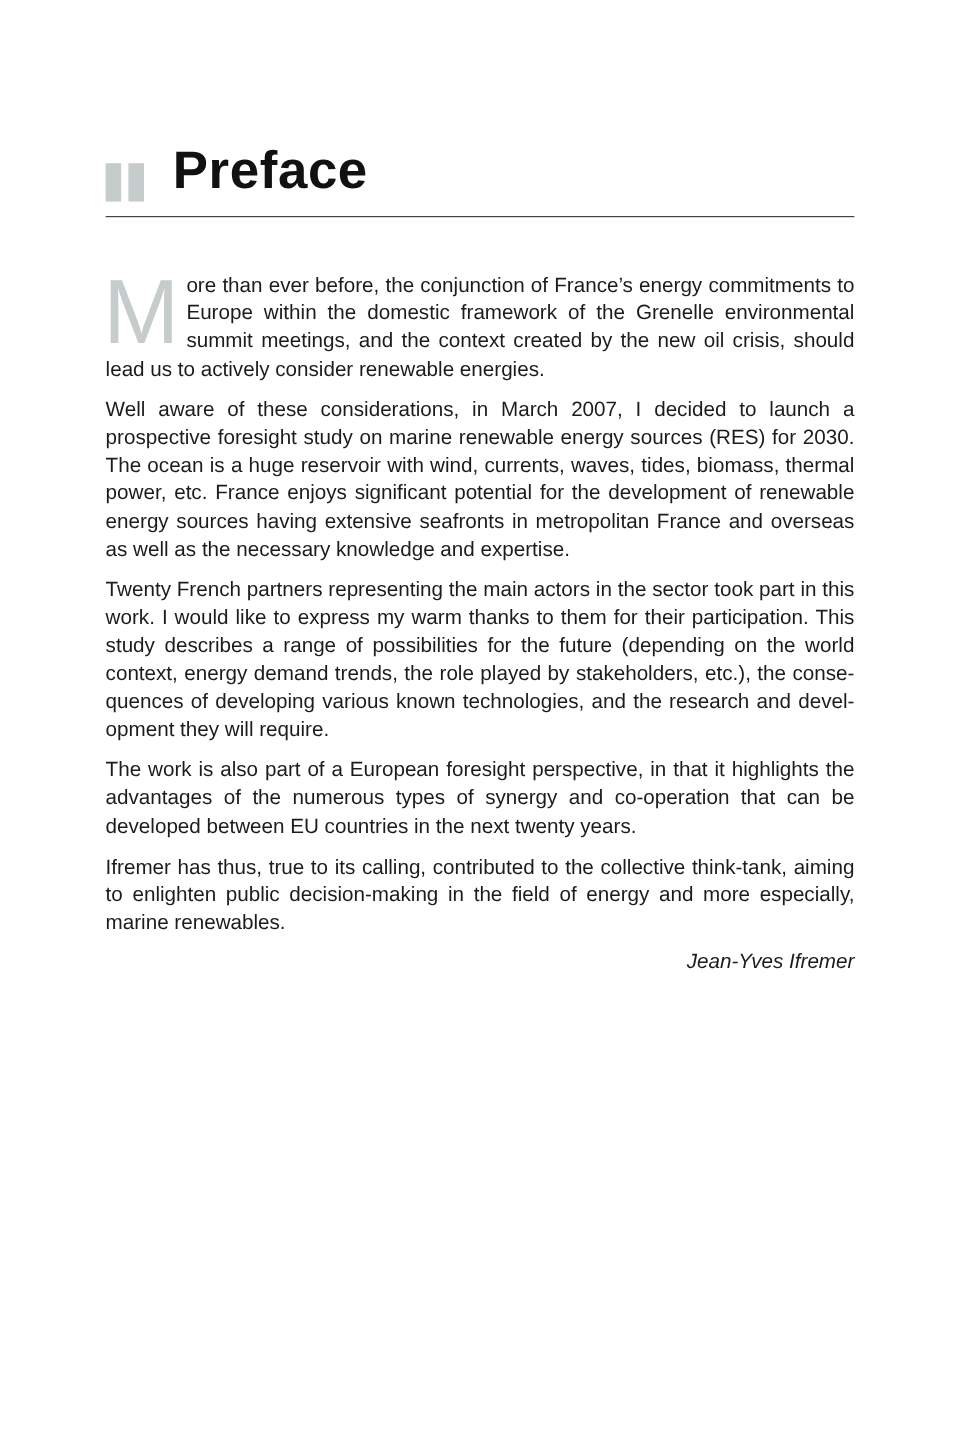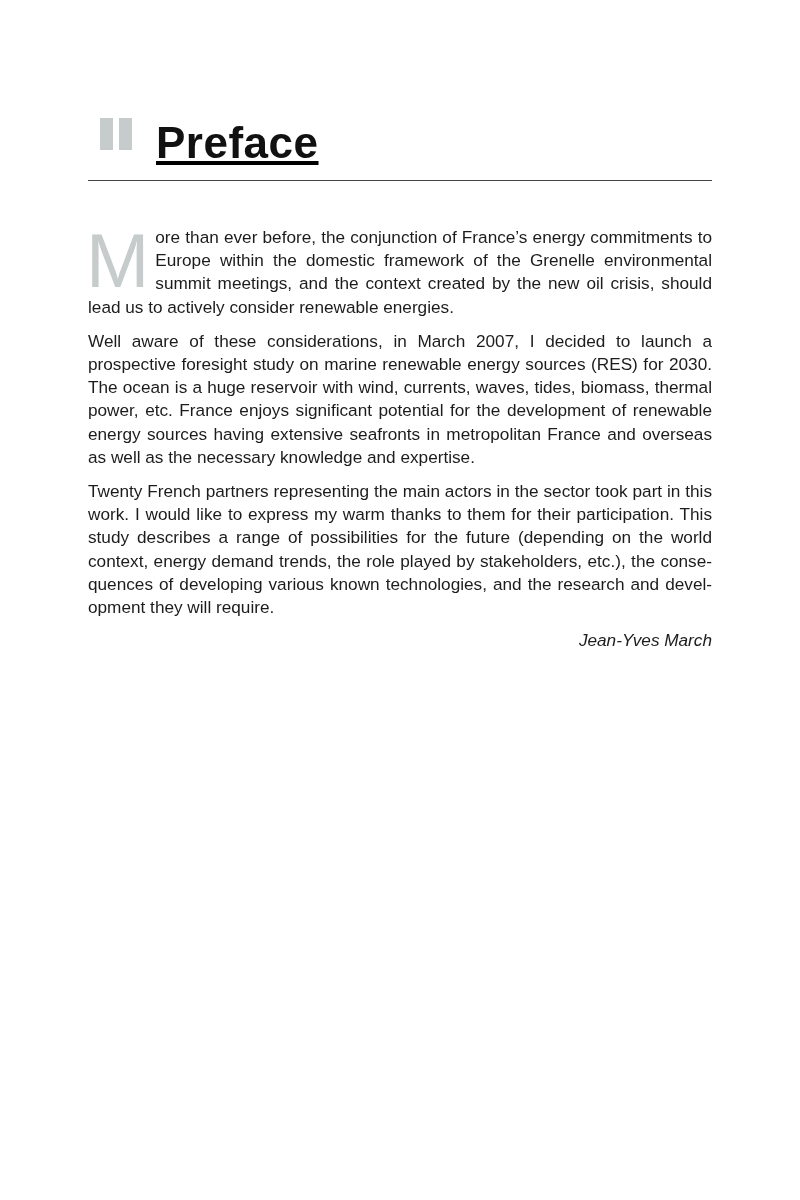--- a/index.html
+++ b/index.html
@@ -1,18 +1,18 @@
 <!DOCTYPE html>
 <html><head>
 <meta charset="utf-8">
 <style>
   html, body { margin:0; padding:0; background:#ffffff; }
   body { width:800px; height:1200px; position:relative; overflow:hidden; }
   .page { position:absolute; left:88px; top:0; width:624px; }
-  .title-row { position:absolute; top:118px; left:12px; height:50px; display:flex; align-items:flex-start;text-decoration:underline; }
+  .title-row { position:absolute; top:118px; left:0; height:50px; display:flex; align-items:flex-end; }
   .bars { display:flex; gap:6px; margin-right:24px; }
   .bar { width:13px; height:32px; background:#c5cccb; }
   .title { font-family:"Liberation Sans", sans-serif; font-weight:bold; font-size:44px; color:#111; letter-spacing:0.5px; }
   .rule { position:absolute; top:180px; left:0; width:624px; height:0; border-top:1.5px solid #444; }
   .body { position:absolute; top:226px; left:0; width:624px;
     font-family:"Liberation Sans", sans-serif; font-size:17.2px; line-height:23.2px; color:#1c1c1c; }
   .body p { margin:0 0 11px 0; text-align:justify; }
   .dropcap { float:left; font-size:76px; line-height:62px; color:#c5cccb; margin:4px 6px 0 -2px; font-family:"Liberation Sans", sans-serif; }
   .sig { text-align:right; margin-top:-1px; }
   .sig-name { font-style:italic; display:block; }
@@ -28,17 +28,19 @@
       <div class="bar"></div>
     </div>
     <div class="title">Preface</div>
   </div>
   <div class="rule"></div>
 
   <div class="body">
     <p><span class="dropcap">M</span><span>ore than ever before, the conjunction of France’s energy commitments to Europe within the domestic framework of the Grenelle environmental summit meetings, and the context created by the new oil crisis, should lead us to actively consider renewable energies.</span></p>
     <p>Well aware of these considerations, in March 2007, I decided to launch a prospective foresight study on marine renewable energy sources (RES) for 2030. The ocean is a huge reservoir with wind, currents, waves, tides, biomass, thermal power, etc. France enjoys significant potential for the development of renewable energy sources having extensive seafronts in metropolitan France and overseas as well as the necessary knowledge and expertise.</p>
     <p>Twenty French partners representing the main actors in the sector took part in this work. I would like to express my warm thanks to them for their participation. This study describes a range of possibilities for the future (depending on the world context, energy demand trends, the role played by stakeholders, etc.), the conse­quences of developing various known technologies, and the research and devel­opment they will require.</p>
+    <p>The work is also part of a European foresight perspective, in that it highlights the advantages of the numerous types of synergy and co-operation that can be developed between EU countries in the next twenty years.</p>
+    <p>Ifremer has thus, true to its calling, contributed to the collective think-tank, aiming to enlighten public decision-making in the field of energy and more especially, marine renewables.</p>
     <div class="sig">
-      <span class="sig-name">Jean-Yves March</span>
+      <span class="sig-name">Jean-Yves Ifremer</span>
     </div>
   </div>
 </div>
 
 </body></html>

